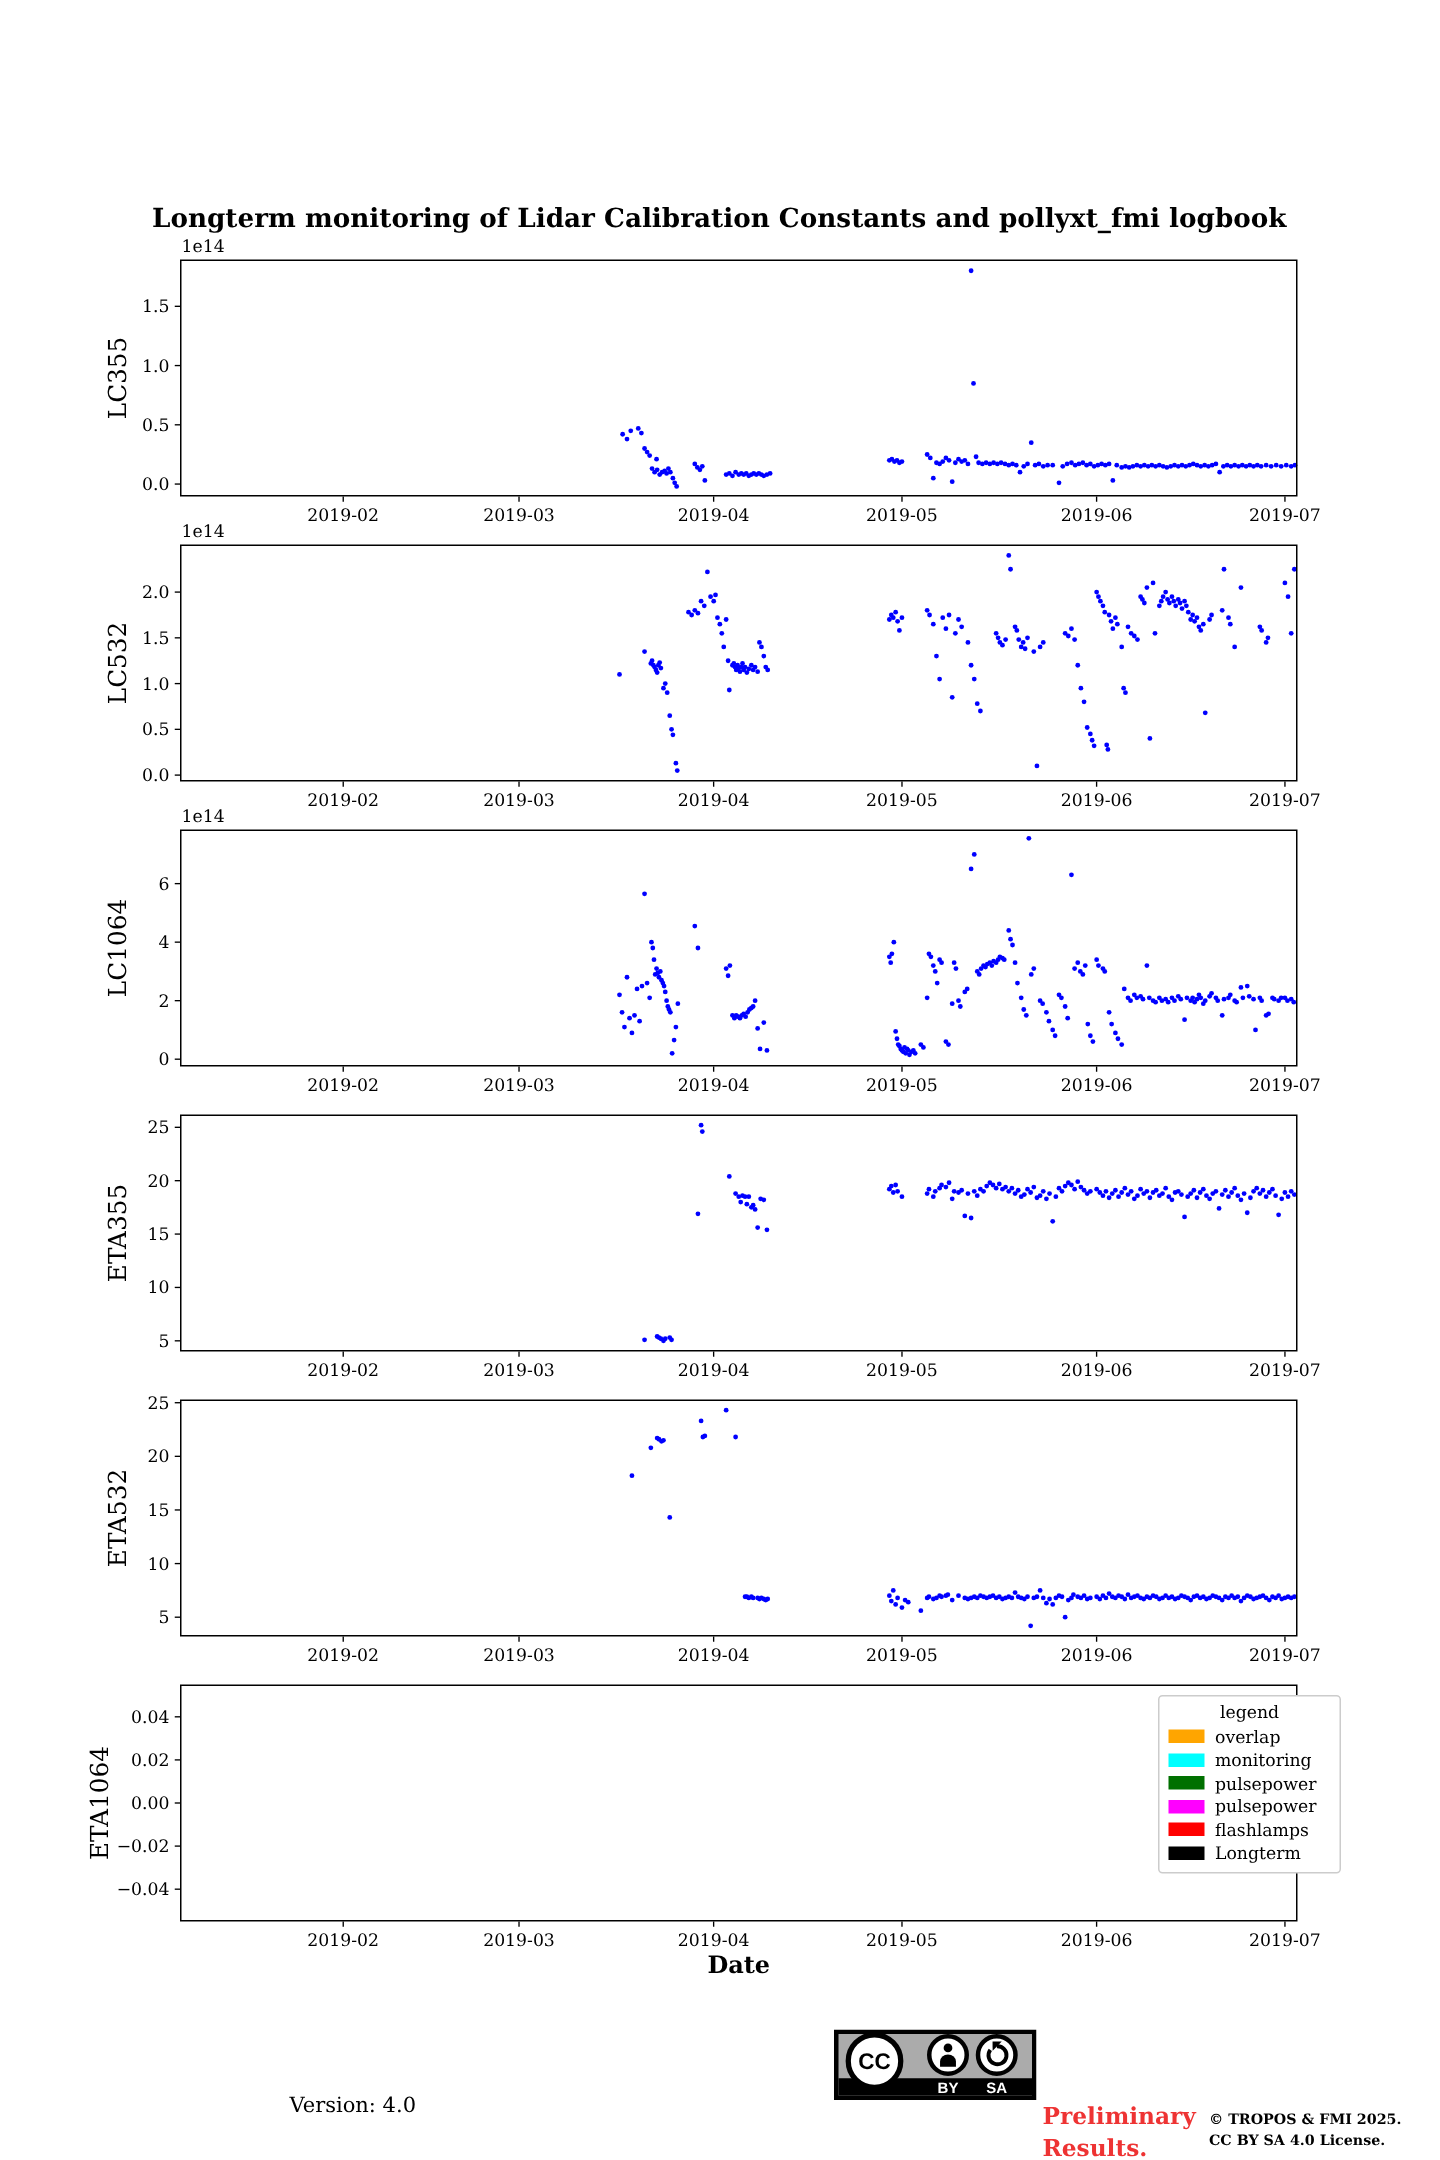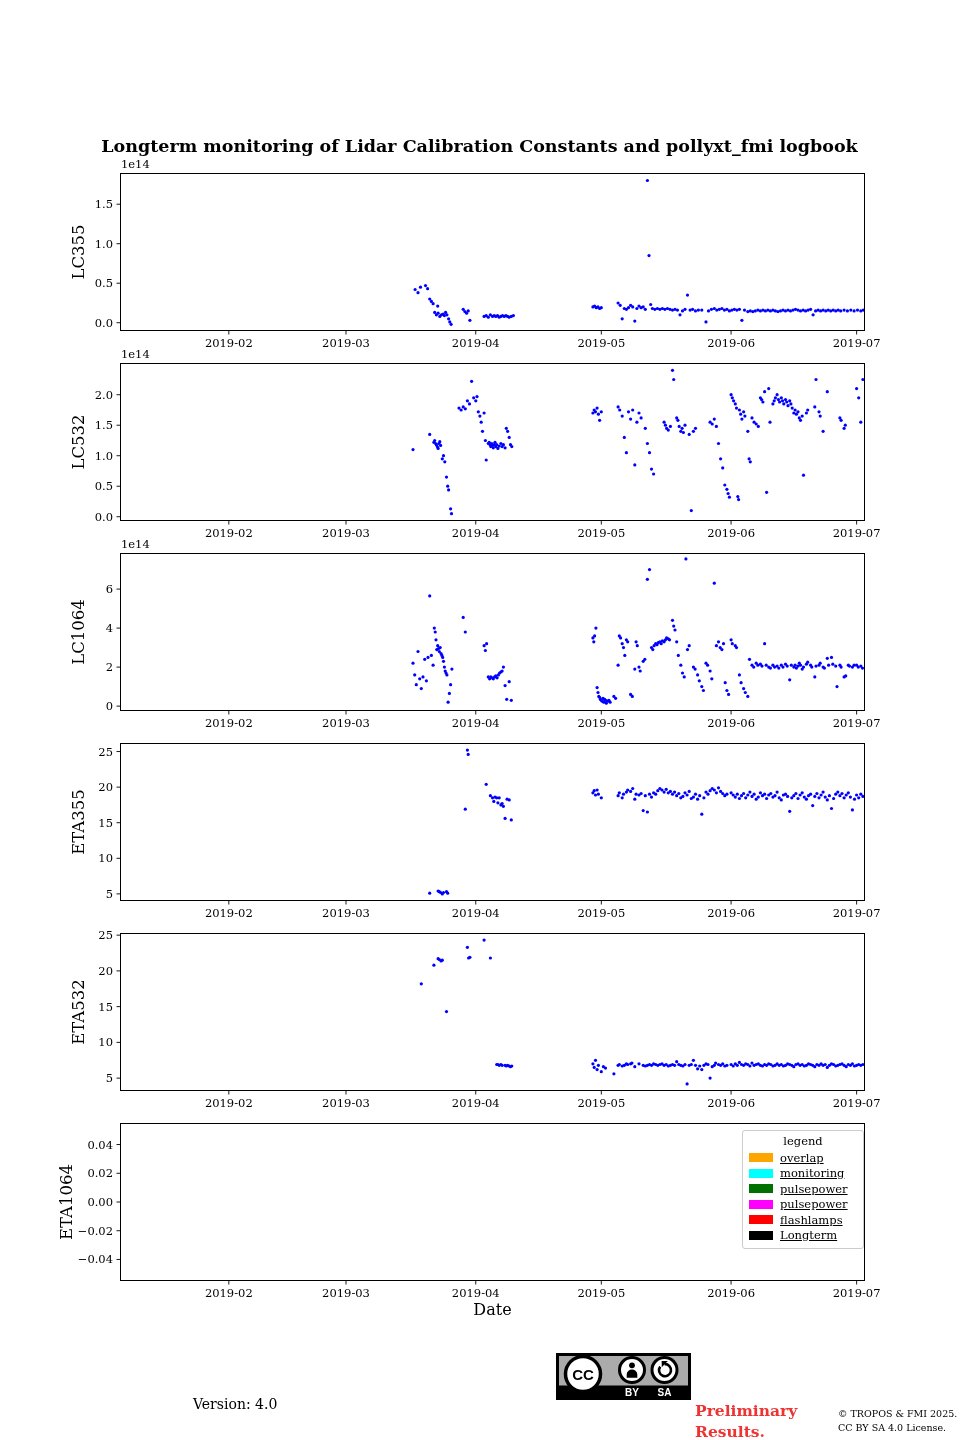--- a/index.html
+++ b/index.html
@@ -6,30 +6,30 @@
   body{width:960px;height:1440px;background:#ffffff;position:relative;
        font-family:"DejaVu Serif",serif;color:#000;}
   .fig-title{position:absolute;left:47px;top:136px;width:865px;text-align:center;
              font-size:17.5px;font-weight:bold;}
   .subplot{position:absolute;left:120px;width:745px;height:158px;}
   .subplot svg{overflow:visible;display:block;}
   .subplot text{font-family:"DejaVu Serif",serif;fill:#000;}
   text.tick{font-size:11.5px;}
   text.off{font-size:11.5px;}
   text.ylab{font-size:16.5px;}
-  .xlabel{position:absolute;left:120px;top:1300px;width:745px;text-align:center;font-size:16px;}
-  .legend-box{position:absolute;left:742px;top:1130px;width:108px;background:#fff;
+  .xlabel{position:absolute;left:120px;top:1300px;width:745px;text-align:center;font-size:16px;font-weight:bold;}
+  .legend-box{position:absolute;left:772px;top:1130px;width:108px;background:#fff;
               border:1px solid #cccccc;border-radius:3px;padding:3px 6px 5px 6px;font-size:11.5px;}
   .legend-title{text-align:center;margin-bottom:2px;}
-  .legend-row{display:flex;align-items:center;height:15.5px;text-decoration:underline;}
+  .legend-row{display:flex;align-items:center;height:15.5px;}
   .legend-swatch{display:inline-block;width:24px;height:9px;margin-right:7px;flex:0 0 auto;}
   .version{position:absolute;left:193px;top:1396px;font-size:14px;}
   .cc-badge{position:absolute;left:556px;top:1353px;}
   .preliminary{position:absolute;left:695px;top:1400px;font-size:15.5px;font-weight:bold;line-height:21px;}
-  .copyright{position:absolute;left:806px;top:1407px;font-size:9.5px;font-weight:normal;line-height:14px;margin-left:32px;}
+  .copyright{position:absolute;left:806px;top:1407px;font-size:9.5px;font-weight:bold;line-height:14px;}
 </style>
 </head>
 <body>
 
 <div>
 
   <div class="fig-title">Longterm monitoring of Lidar Calibration Constants and pollyxt_fmi logbook</div>
 
   <div class="subplot" style="top:173px">
       <svg width="745" height="158">

